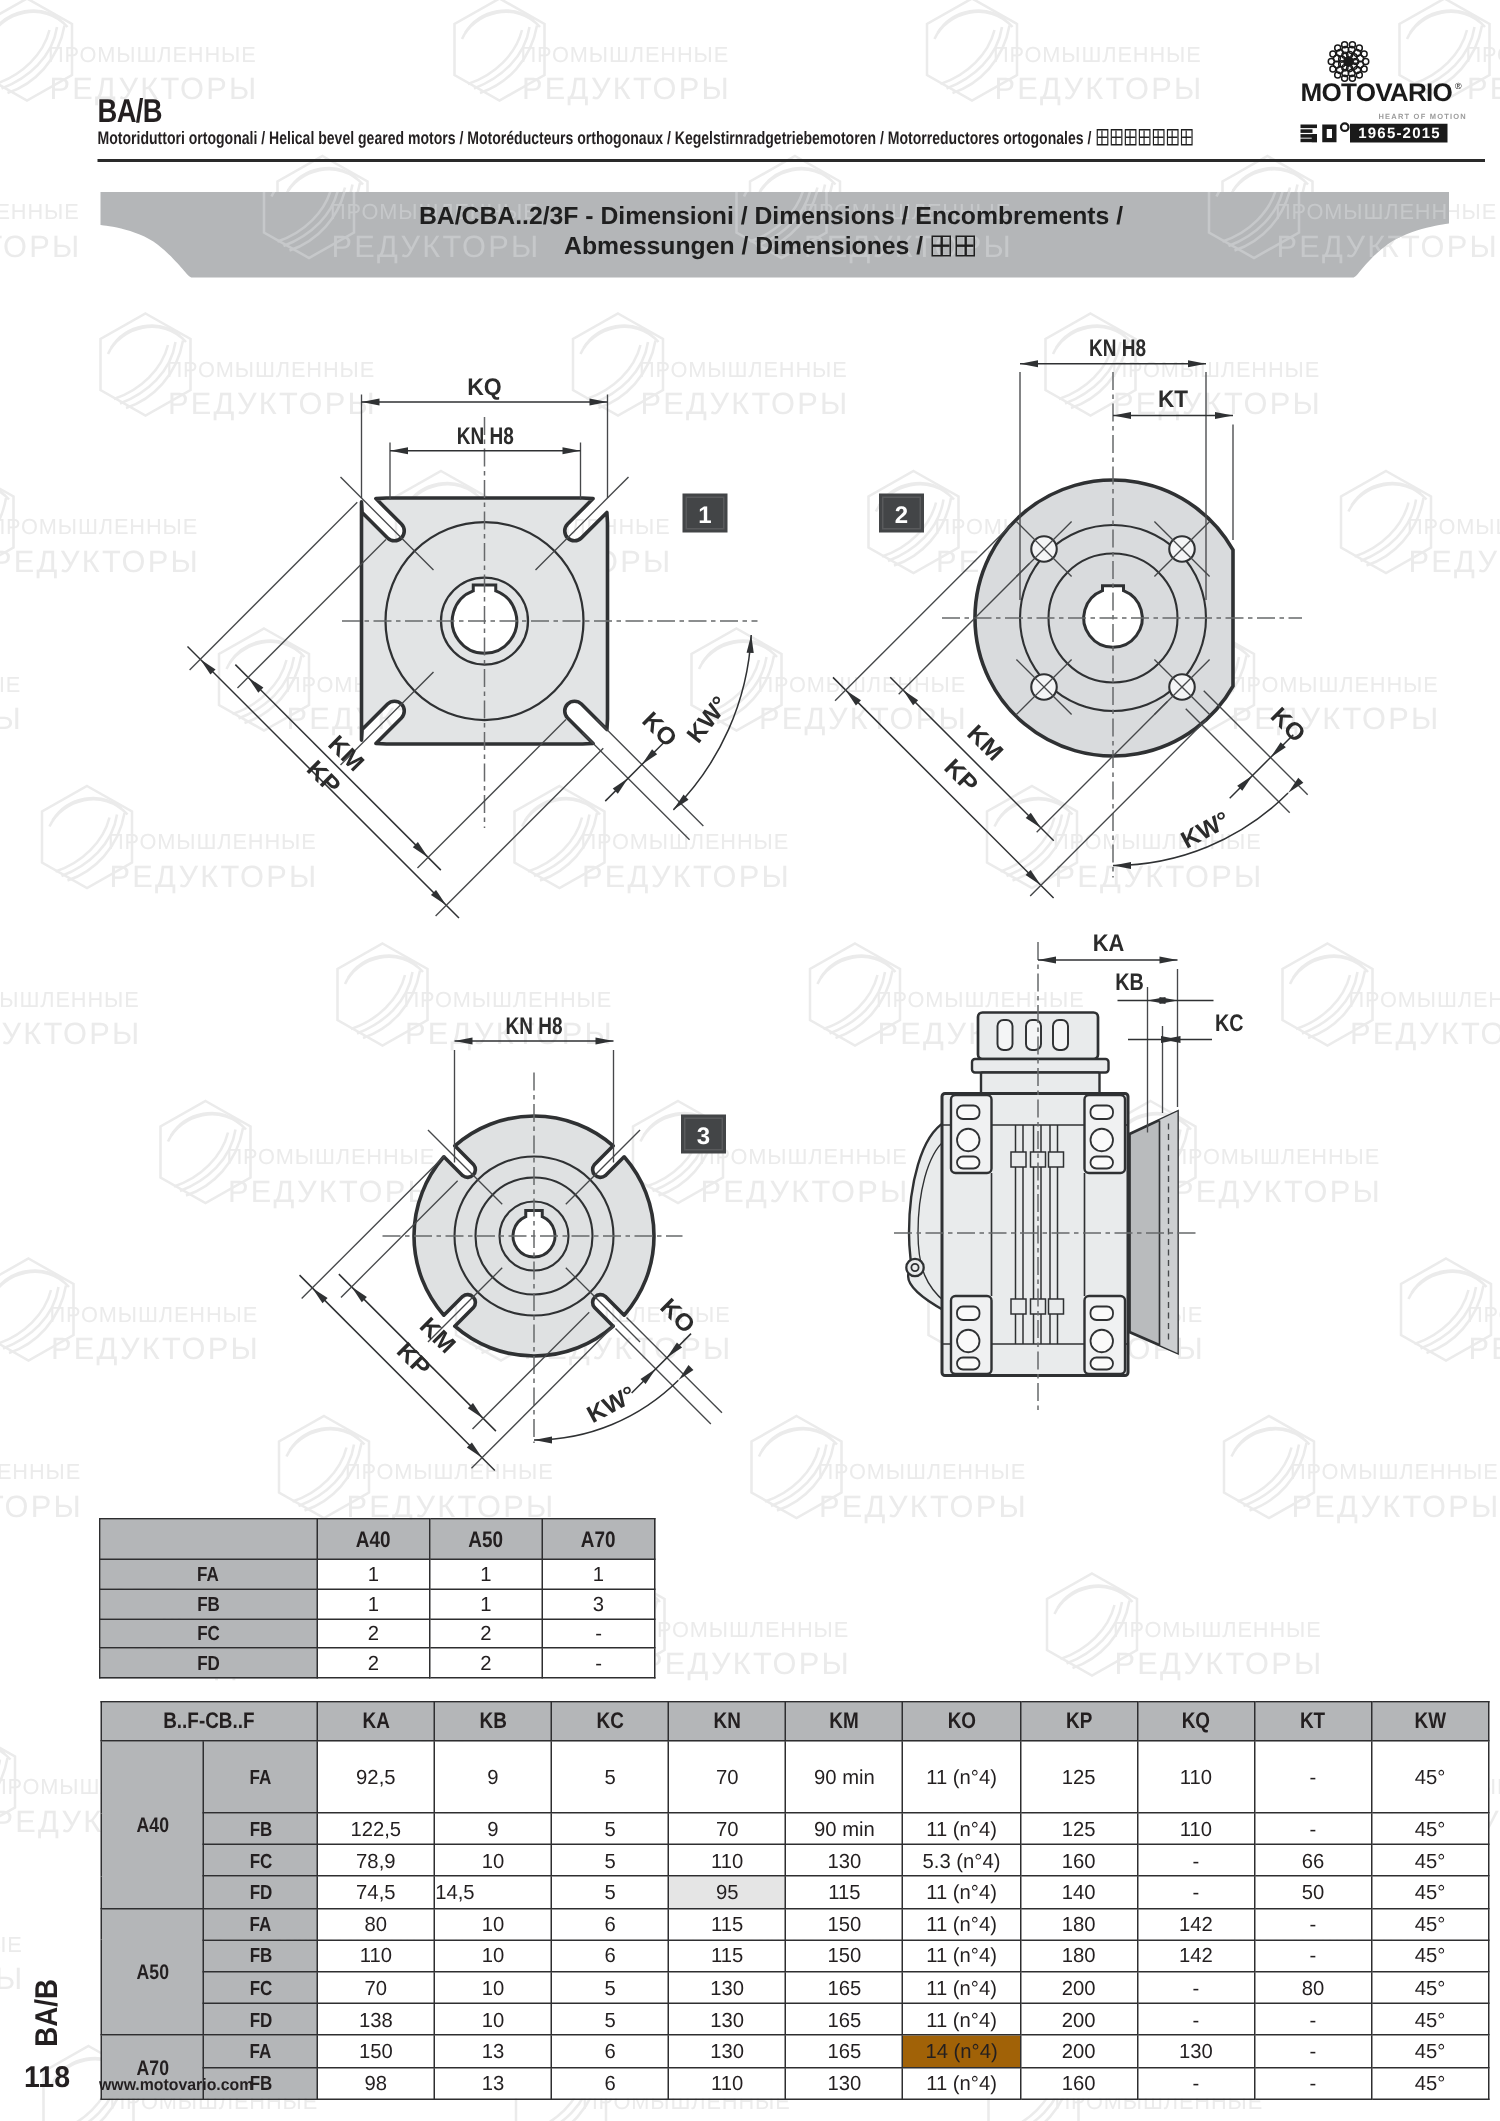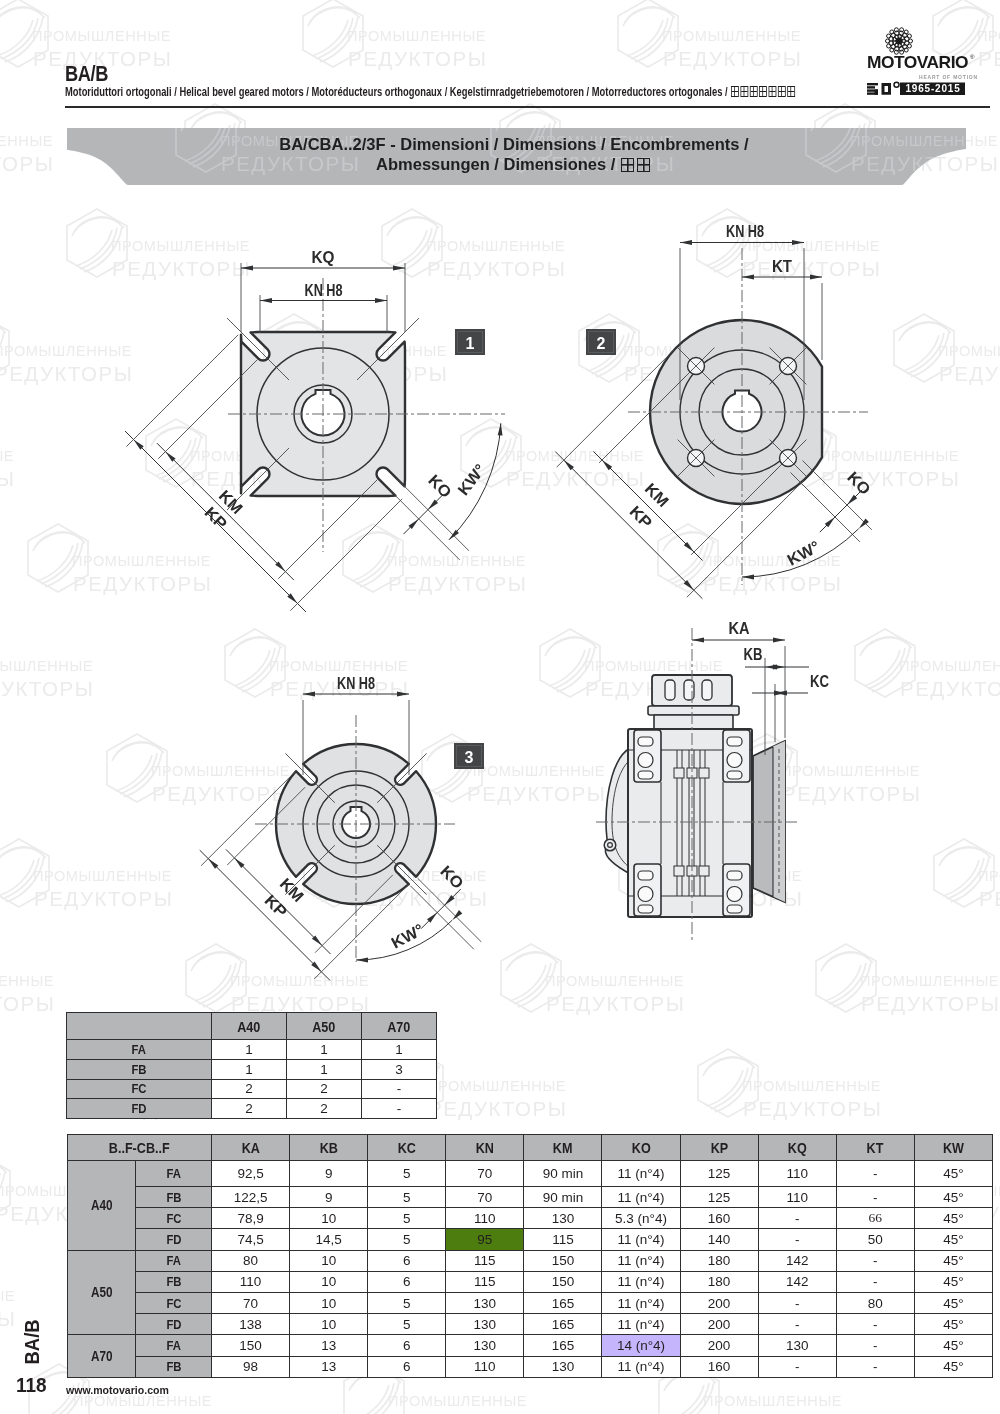--- a/index.html
+++ b/index.html
@@ -552,21 +552,21 @@
             <td style="border:1.6px solid #2e2e30;background:#b4b6b8;text-align:center;font-weight:bold;font-size:15px;padding:0;"><span style="display:inline-block;transform:scaleX(0.84);">KM</span></td>
             <td style="border:1.6px solid #2e2e30;background:#b4b6b8;text-align:center;font-weight:bold;font-size:15px;padding:0;"><span style="display:inline-block;transform:scaleX(0.84);">KO</span></td>
             <td style="border:1.6px solid #2e2e30;background:#b4b6b8;text-align:center;font-weight:bold;font-size:15px;padding:0;"><span style="display:inline-block;transform:scaleX(0.84);">KP</span></td>
             <td style="border:1.6px solid #2e2e30;background:#b4b6b8;text-align:center;font-weight:bold;font-size:15px;padding:0;"><span style="display:inline-block;transform:scaleX(0.84);">KQ</span></td>
             <td style="border:1.6px solid #2e2e30;background:#b4b6b8;text-align:center;font-weight:bold;font-size:15px;padding:0;"><span style="display:inline-block;transform:scaleX(0.84);">KT</span></td>
             <td style="border:1.6px solid #2e2e30;background:#b4b6b8;text-align:center;font-weight:bold;font-size:15px;padding:0;"><span style="display:inline-block;transform:scaleX(0.84);">KW</span></td>
           </tr>
 <tr style="height:21.2px;">
             <td rowspan="4" style="border:1.6px solid #2e2e30;background:#b4b6b8;text-align:center;font-weight:bold;font-size:14px;padding:0;"><span style="display:inline-block;transform:scaleX(0.84);">A40</span></td>
             <td style="border:1.4px solid #2e2e30;background:#b4b6b8;text-align:center;font-weight:bold;font-size:13.5px;padding:0;"><span style="display:inline-block;transform:scaleX(0.84);">FA</span></td>
-            <td style="border:1.4px solid #2e2e30;background:#fff;text-align:center;font-size:13.5px;padding:5px;">92,5</td>
+            <td style="border:1.4px solid #2e2e30;background:#fff;text-align:center;font-size:13.5px;padding:16px;">92,5</td>
             <td style="border:1.4px solid #2e2e30;background:#fff;text-align:center;font-size:13.5px;padding:0;">9</td>
             <td style="border:1.4px solid #2e2e30;background:#fff;text-align:center;font-size:13.5px;padding:0;">5</td>
             <td style="border:1.4px solid #2e2e30;background:#fff;text-align:center;font-size:13.5px;padding:0;">70</td>
             <td style="border:1.4px solid #2e2e30;background:#fff;text-align:center;font-size:13.5px;padding:0;">90 min</td>
             <td style="border:1.4px solid #2e2e30;background:#fff;text-align:center;font-size:13.5px;padding:0;">11 (n°4)</td>
             <td style="border:1.4px solid #2e2e30;background:#fff;text-align:center;font-size:13.5px;padding:0;">125</td>
             <td style="border:1.4px solid #2e2e30;background:#fff;text-align:center;font-size:13.5px;padding:0;">110</td>
             <td style="border:1.4px solid #2e2e30;background:#fff;text-align:center;font-size:13.5px;padding:0;">-</td>
             <td style="border:1.4px solid #2e2e30;background:#fff;text-align:center;font-size:13.5px;padding:0;">45°</td>
           </tr>
@@ -586,29 +586,29 @@
 <tr style="height:21.2px;">
             <td style="border:1.4px solid #2e2e30;background:#b4b6b8;text-align:center;font-weight:bold;font-size:13.5px;padding:0;"><span style="display:inline-block;transform:scaleX(0.84);">FC</span></td>
             <td style="border:1.4px solid #2e2e30;background:#fff;text-align:center;font-size:13.5px;padding:0;">78,9</td>
             <td style="border:1.4px solid #2e2e30;background:#fff;text-align:center;font-size:13.5px;padding:0;">10</td>
             <td style="border:1.4px solid #2e2e30;background:#fff;text-align:center;font-size:13.5px;padding:0;">5</td>
             <td style="border:1.4px solid #2e2e30;background:#fff;text-align:center;font-size:13.5px;padding:0;">110</td>
             <td style="border:1.4px solid #2e2e30;background:#fff;text-align:center;font-size:13.5px;padding:0;">130</td>
             <td style="border:1.4px solid #2e2e30;background:#fff;text-align:center;font-size:13.5px;padding:0;">5.3 (n°4)</td>
             <td style="border:1.4px solid #2e2e30;background:#fff;text-align:center;font-size:13.5px;padding:0;">160</td>
             <td style="border:1.4px solid #2e2e30;background:#fff;text-align:center;font-size:13.5px;padding:0;">-</td>
-            <td style="border:1.4px solid #2e2e30;background:#fff;text-align:center;font-size:13.5px;padding:0;font-family:Liberation Serif, serif;">66</td>
+            <td style="border:1.4px solid #2e2e30;background:#fff;text-align:center;font-size:13.5px;padding:0;">66</td>
             <td style="border:1.4px solid #2e2e30;background:#fff;text-align:center;font-size:13.5px;padding:0;">45°</td>
           </tr>
 <tr style="height:21.2px;">
             <td style="border:1.4px solid #2e2e30;background:#b4b6b8;text-align:center;font-weight:bold;font-size:13.5px;padding:0;"><span style="display:inline-block;transform:scaleX(0.84);">FD</span></td>
             <td style="border:1.4px solid #2e2e30;background:#fff;text-align:center;font-size:13.5px;padding:0;">74,5</td>
-            <td style="border:1.4px solid #2e2e30;background:#fff;text-align:center;font-size:13.5px;padding:0;">14,5</td>
+            <td style="border:1.4px solid #2e2e30;background:#fff;font-size:13.5px;padding:0;">14,5</td>
             <td style="border:1.4px solid #2e2e30;background:#fff;text-align:center;font-size:13.5px;padding:0;">5</td>
-            <td style="border:1.4px solid #2e2e30;background:#4d7c0f;text-align:center;font-size:13.5px;padding:0;">95</td>
+            <td style="border:1.4px solid #2e2e30;background:#e5e5e5;text-align:center;font-size:13.5px;padding:0;">95</td>
             <td style="border:1.4px solid #2e2e30;background:#fff;text-align:center;font-size:13.5px;padding:0;">115</td>
             <td style="border:1.4px solid #2e2e30;background:#fff;text-align:center;font-size:13.5px;padding:0;">11 (n°4)</td>
             <td style="border:1.4px solid #2e2e30;background:#fff;text-align:center;font-size:13.5px;padding:0;">140</td>
             <td style="border:1.4px solid #2e2e30;background:#fff;text-align:center;font-size:13.5px;padding:0;">-</td>
             <td style="border:1.4px solid #2e2e30;background:#fff;text-align:center;font-size:13.5px;padding:0;">50</td>
             <td style="border:1.4px solid #2e2e30;background:#fff;text-align:center;font-size:13.5px;padding:0;">45°</td>
           </tr>
 <tr style="height:21.2px;">
             <td rowspan="4" style="border:1.6px solid #2e2e30;background:#b4b6b8;text-align:center;font-weight:bold;font-size:14px;padding:0;"><span style="display:inline-block;transform:scaleX(0.84);">A50</span></td>
             <td style="border:1.4px solid #2e2e30;background:#b4b6b8;text-align:center;font-weight:bold;font-size:13.5px;padding:0;"><span style="display:inline-block;transform:scaleX(0.84);">FA</span></td>
@@ -663,21 +663,21 @@
             <td style="border:1.4px solid #2e2e30;background:#fff;text-align:center;font-size:13.5px;padding:0;">45°</td>
           </tr>
 <tr style="height:21.2px;">
             <td rowspan="2" style="border:1.6px solid #2e2e30;background:#b4b6b8;text-align:center;font-weight:bold;font-size:14px;padding:0;"><span style="display:inline-block;transform:scaleX(0.84);">A70</span></td>
             <td style="border:1.4px solid #2e2e30;background:#b4b6b8;text-align:center;font-weight:bold;font-size:13.5px;padding:0;"><span style="display:inline-block;transform:scaleX(0.84);">FA</span></td>
             <td style="border:1.4px solid #2e2e30;background:#fff;text-align:center;font-size:13.5px;padding:0;">150</td>
             <td style="border:1.4px solid #2e2e30;background:#fff;text-align:center;font-size:13.5px;padding:0;">13</td>
             <td style="border:1.4px solid #2e2e30;background:#fff;text-align:center;font-size:13.5px;padding:0;">6</td>
             <td style="border:1.4px solid #2e2e30;background:#fff;text-align:center;font-size:13.5px;padding:0;">130</td>
             <td style="border:1.4px solid #2e2e30;background:#fff;text-align:center;font-size:13.5px;padding:0;">165</td>
-            <td style="border:1.4px solid #2e2e30;background:#c4b5fd;text-align:center;font-size:13.5px;padding:0;">14 (n°4)</td>
+            <td style="border:1.4px solid #2e2e30;background:#a16207;text-align:center;font-size:13.5px;padding:0;">14 (n°4)</td>
             <td style="border:1.4px solid #2e2e30;background:#fff;text-align:center;font-size:13.5px;padding:0;">200</td>
             <td style="border:1.4px solid #2e2e30;background:#fff;text-align:center;font-size:13.5px;padding:0;">130</td>
             <td style="border:1.4px solid #2e2e30;background:#fff;text-align:center;font-size:13.5px;padding:0;">-</td>
             <td style="border:1.4px solid #2e2e30;background:#fff;text-align:center;font-size:13.5px;padding:0;">45°</td>
           </tr>
 <tr style="height:21.2px;">
             <td style="border:1.4px solid #2e2e30;background:#b4b6b8;text-align:center;font-weight:bold;font-size:13.5px;padding:0;"><span style="display:inline-block;transform:scaleX(0.84);">FB</span></td>
             <td style="border:1.4px solid #2e2e30;background:#fff;text-align:center;font-size:13.5px;padding:0;">98</td>
             <td style="border:1.4px solid #2e2e30;background:#fff;text-align:center;font-size:13.5px;padding:0;">13</td>
             <td style="border:1.4px solid #2e2e30;background:#fff;text-align:center;font-size:13.5px;padding:0;">6</td>

